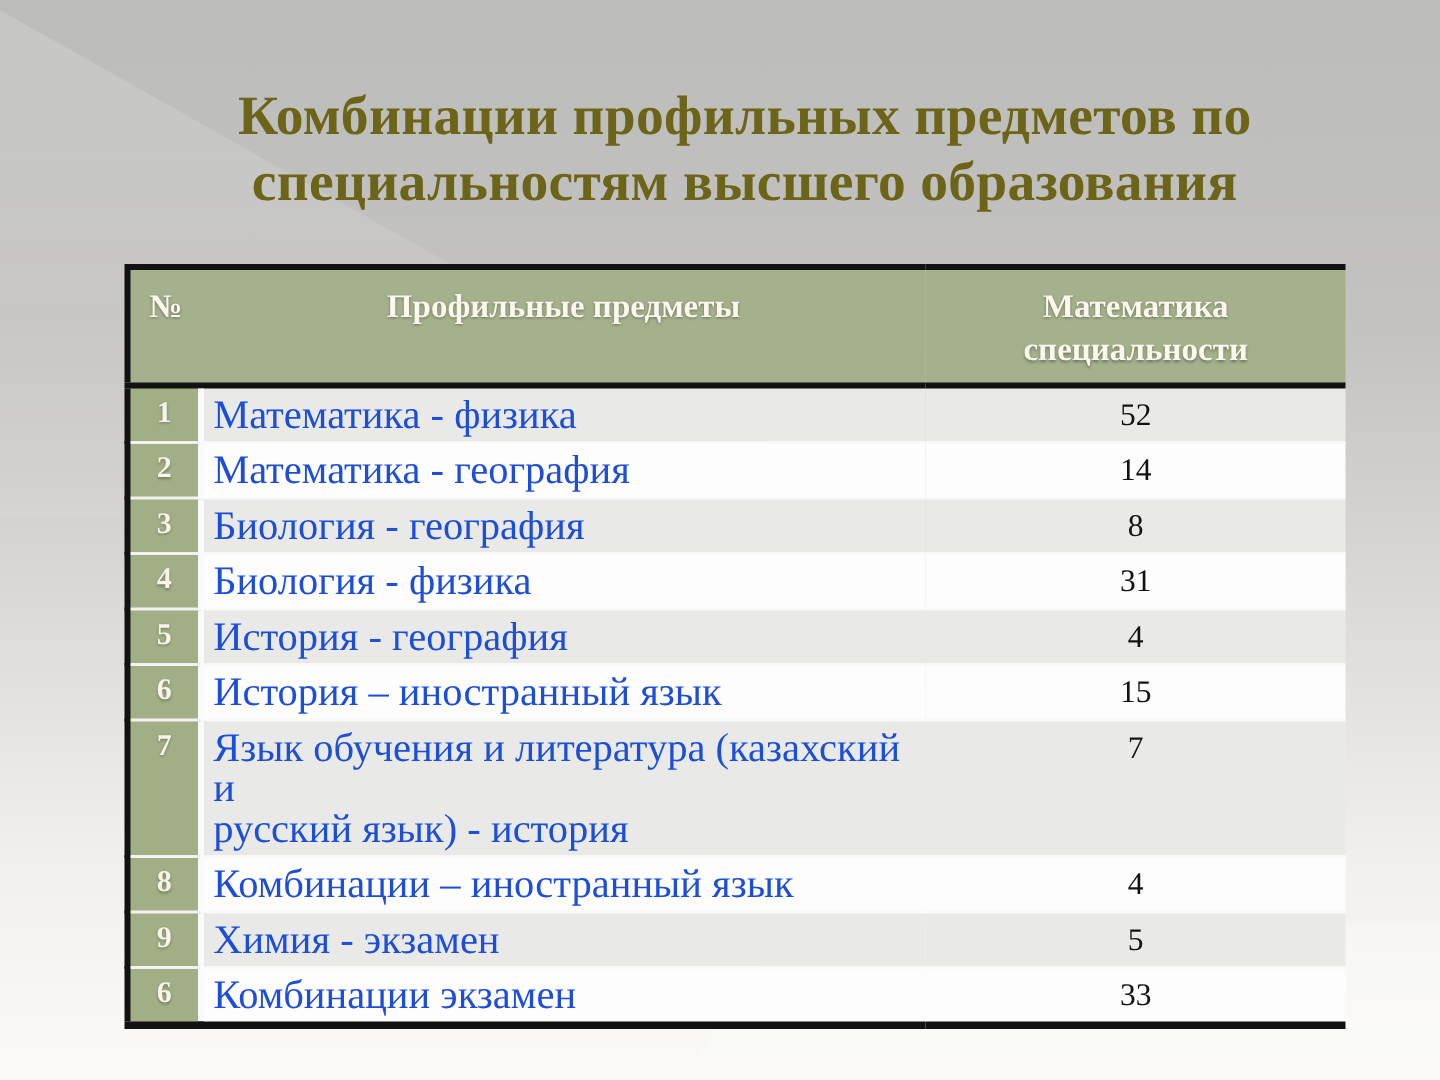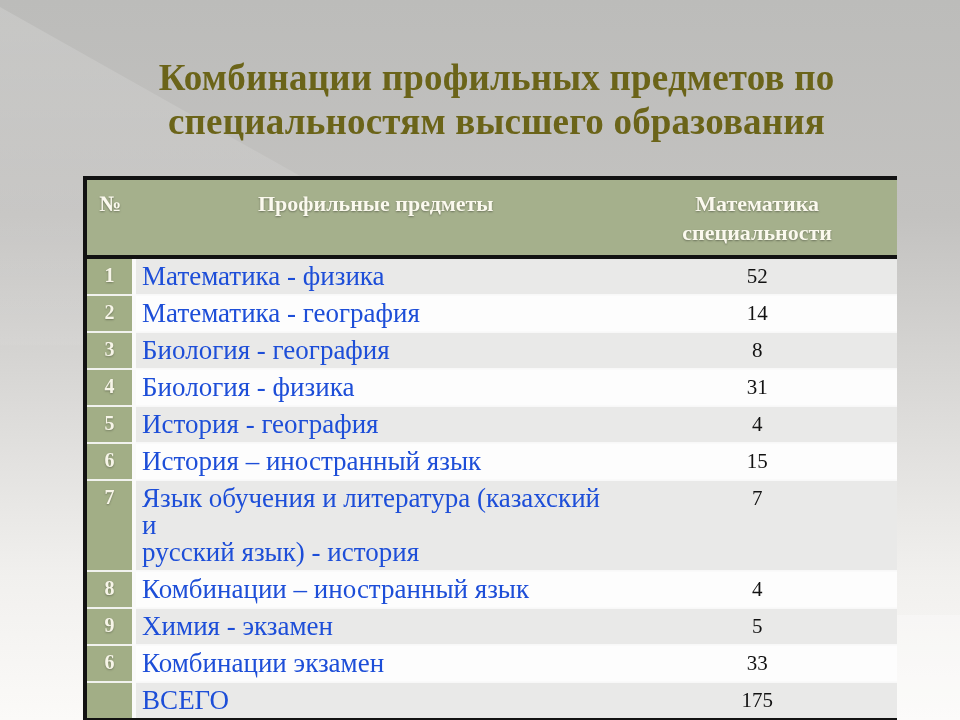--- a/index.html
+++ b/index.html
@@ -150,20 +150,15 @@
         <tr class="odd">
           <td class="num">9</td>
           <td class="subject">Химия - экзамен</td>
           <td class="count">5</td>
         </tr>
         <tr class="even">
           <td class="num">6</td>
           <td class="subject">Комбинации экзамен</td>
           <td class="count">33</td>
         </tr>
-        <tr class="odd total">
-          <td class="num"></td>
-          <td class="subject">ВСЕГО</td>
-          <td class="count">175</td>
-        </tr>
       </tbody>
   </table>
 </div>
 
 </body></html>

